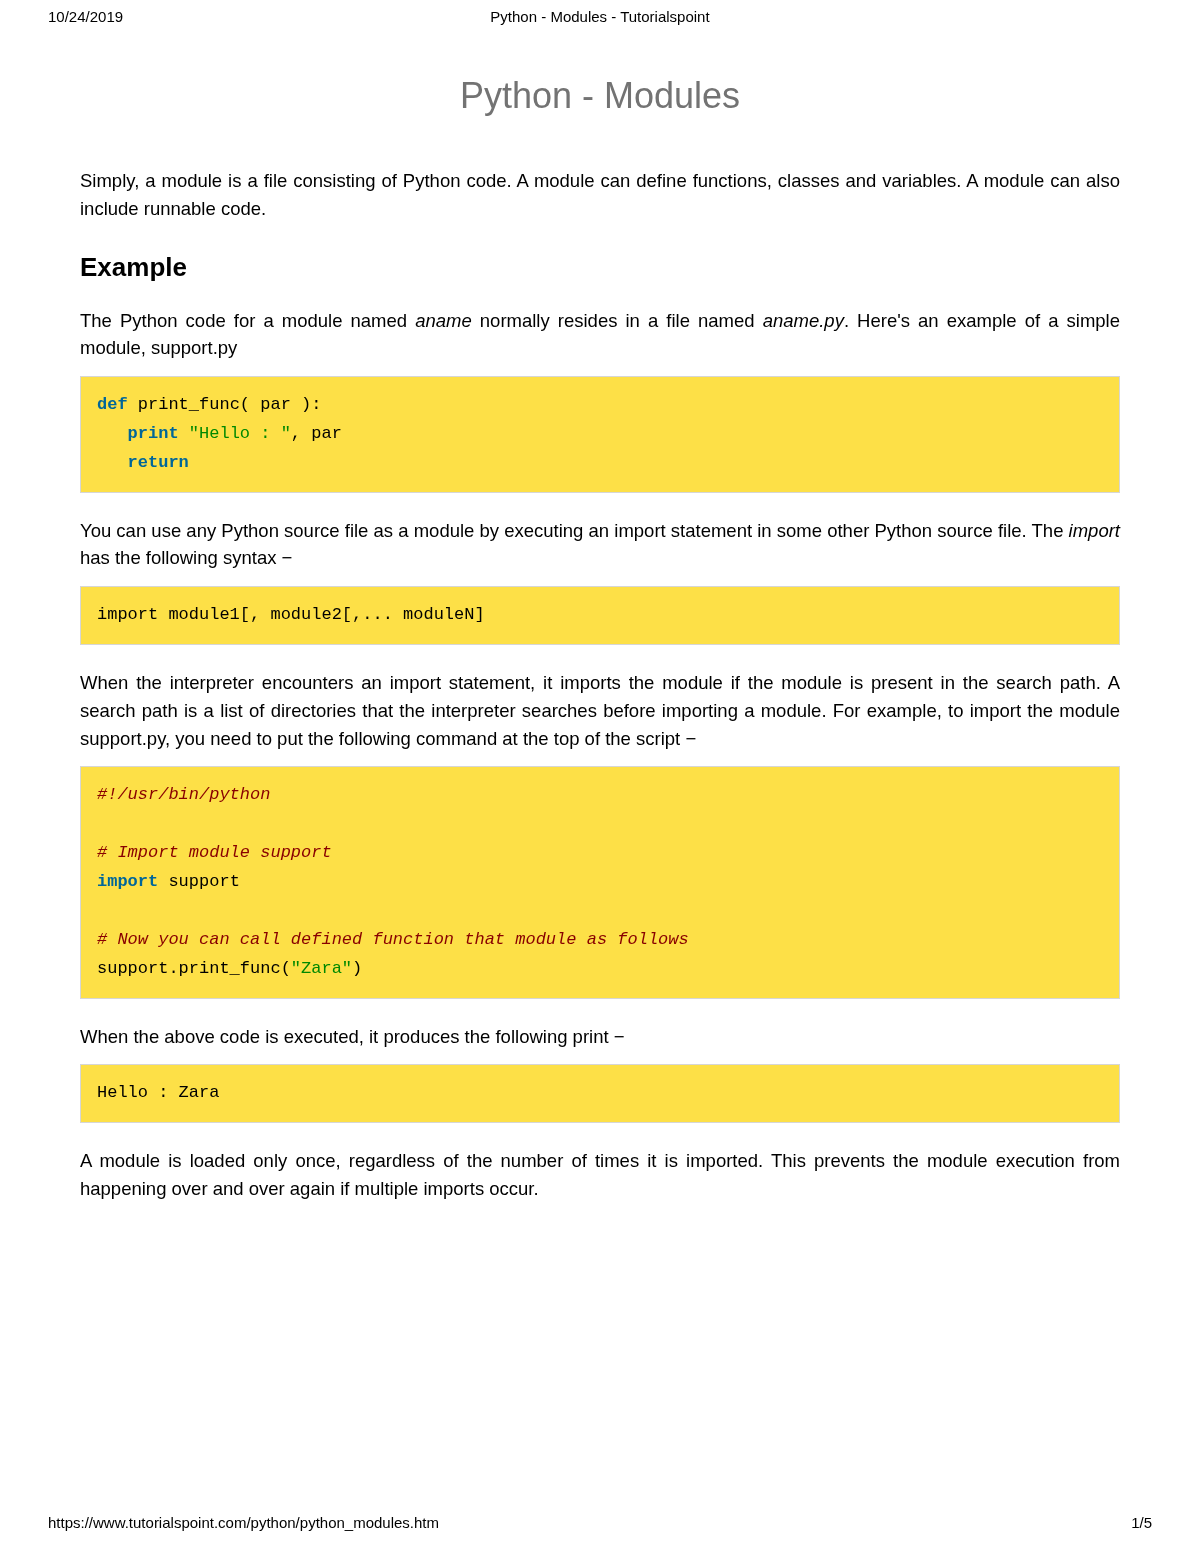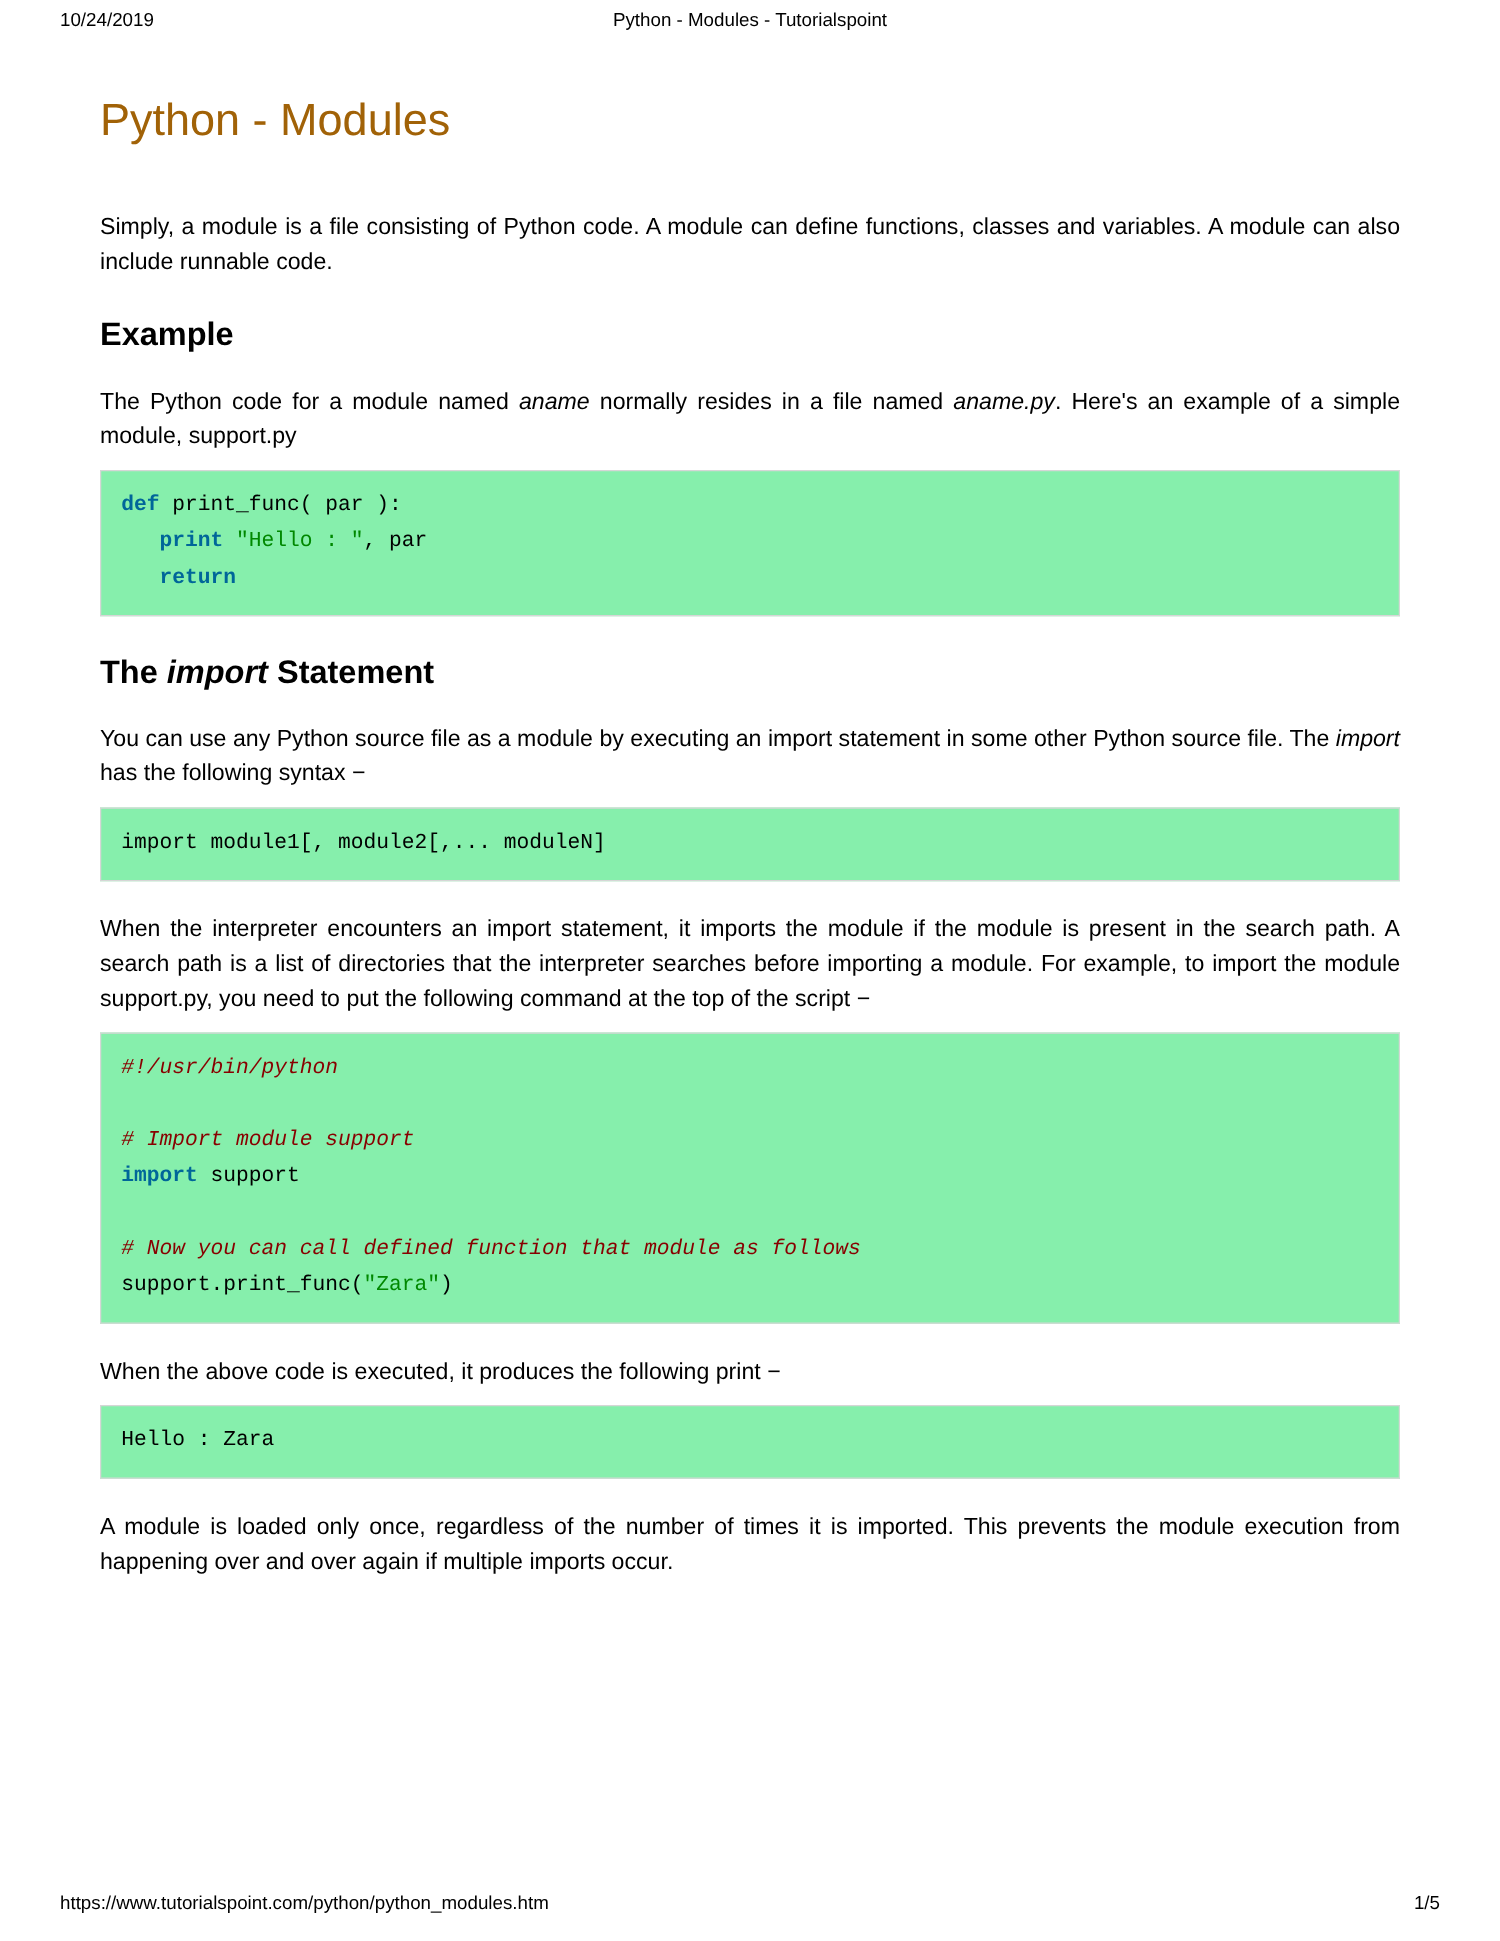--- a/index.html
+++ b/index.html
@@ -28,25 +28,25 @@
     .header-title {
       position: absolute;
       left: 50%;
       transform: translateX(-50%);
       text-align: left;
     }
     .content {
       padding: 50px 80px 0 80px;
     }
     h1 {
-      text-align: left;
+      text-align: center;
       font-size: 36px;
       font-weight: 400;
       margin-bottom: 50px;
-      color: #a16207;
+      color: #737373;
     }
     p {
       font-size: 18.5px;
       line-height: 1.5;
       margin-bottom: 14px;
       color: #000;
       text-align: justify;
     }
     h2 {
       font-size: 26px;
@@ -55,21 +55,21 @@
       margin-bottom: 24px;
       color: #000;
     }
     h2 em {
       font-style: italic;
     }
     em.inline {
       font-style: italic;
     }
     pre {
-      background: #86efac;
+      background: #fde047;
       border: 1px solid #d6d6d6;
       padding: 14px 16px;
       margin: 14px 0 24px 0;
       font-family: "Courier New", Courier, monospace;
       font-size: 17px;
       line-height: 1.7;
       white-space: pre;
       overflow-x: auto;
     }
     pre .kw {
@@ -110,23 +110,20 @@
   <h2>Example</h2>
 
   <p>
     <span>The Python code for a module named </span><em class="inline">aname</em><span> normally resides in a file named </span><em class="inline">aname.py</em><span>. Here's an example of a simple module, support.py</span>
   </p>
 
   <pre><span class="kw">def</span><span> print_func( par ):</span>
 <span>   </span><span class="kw">print</span><span> </span><span class="str">"Hello : "</span><span>, par</span>
 <span>   </span><span class="kw">return</span></pre>
 
-  <h2>
-    <span>The </span><em>import</em><span> Statement</span>
-  </h2>
 
   <p>
     <span>You can use any Python source file as a module by executing an import statement in some other Python source file. The </span><em class="inline">import</em><span> has the following syntax −</span>
   </p>
 
   <pre><span>import module1[, module2[,... moduleN]</span></pre>
 
   <p>When the interpreter encounters an import statement, it imports the module if the module is present in the search path. A search path is a list of directories that the interpreter searches before importing a module. For example, to import the module support.py, you need to put the following command at the top of the script −</p>
 
   <pre><span class="cmt-it">#!/usr/bin/python</span>

